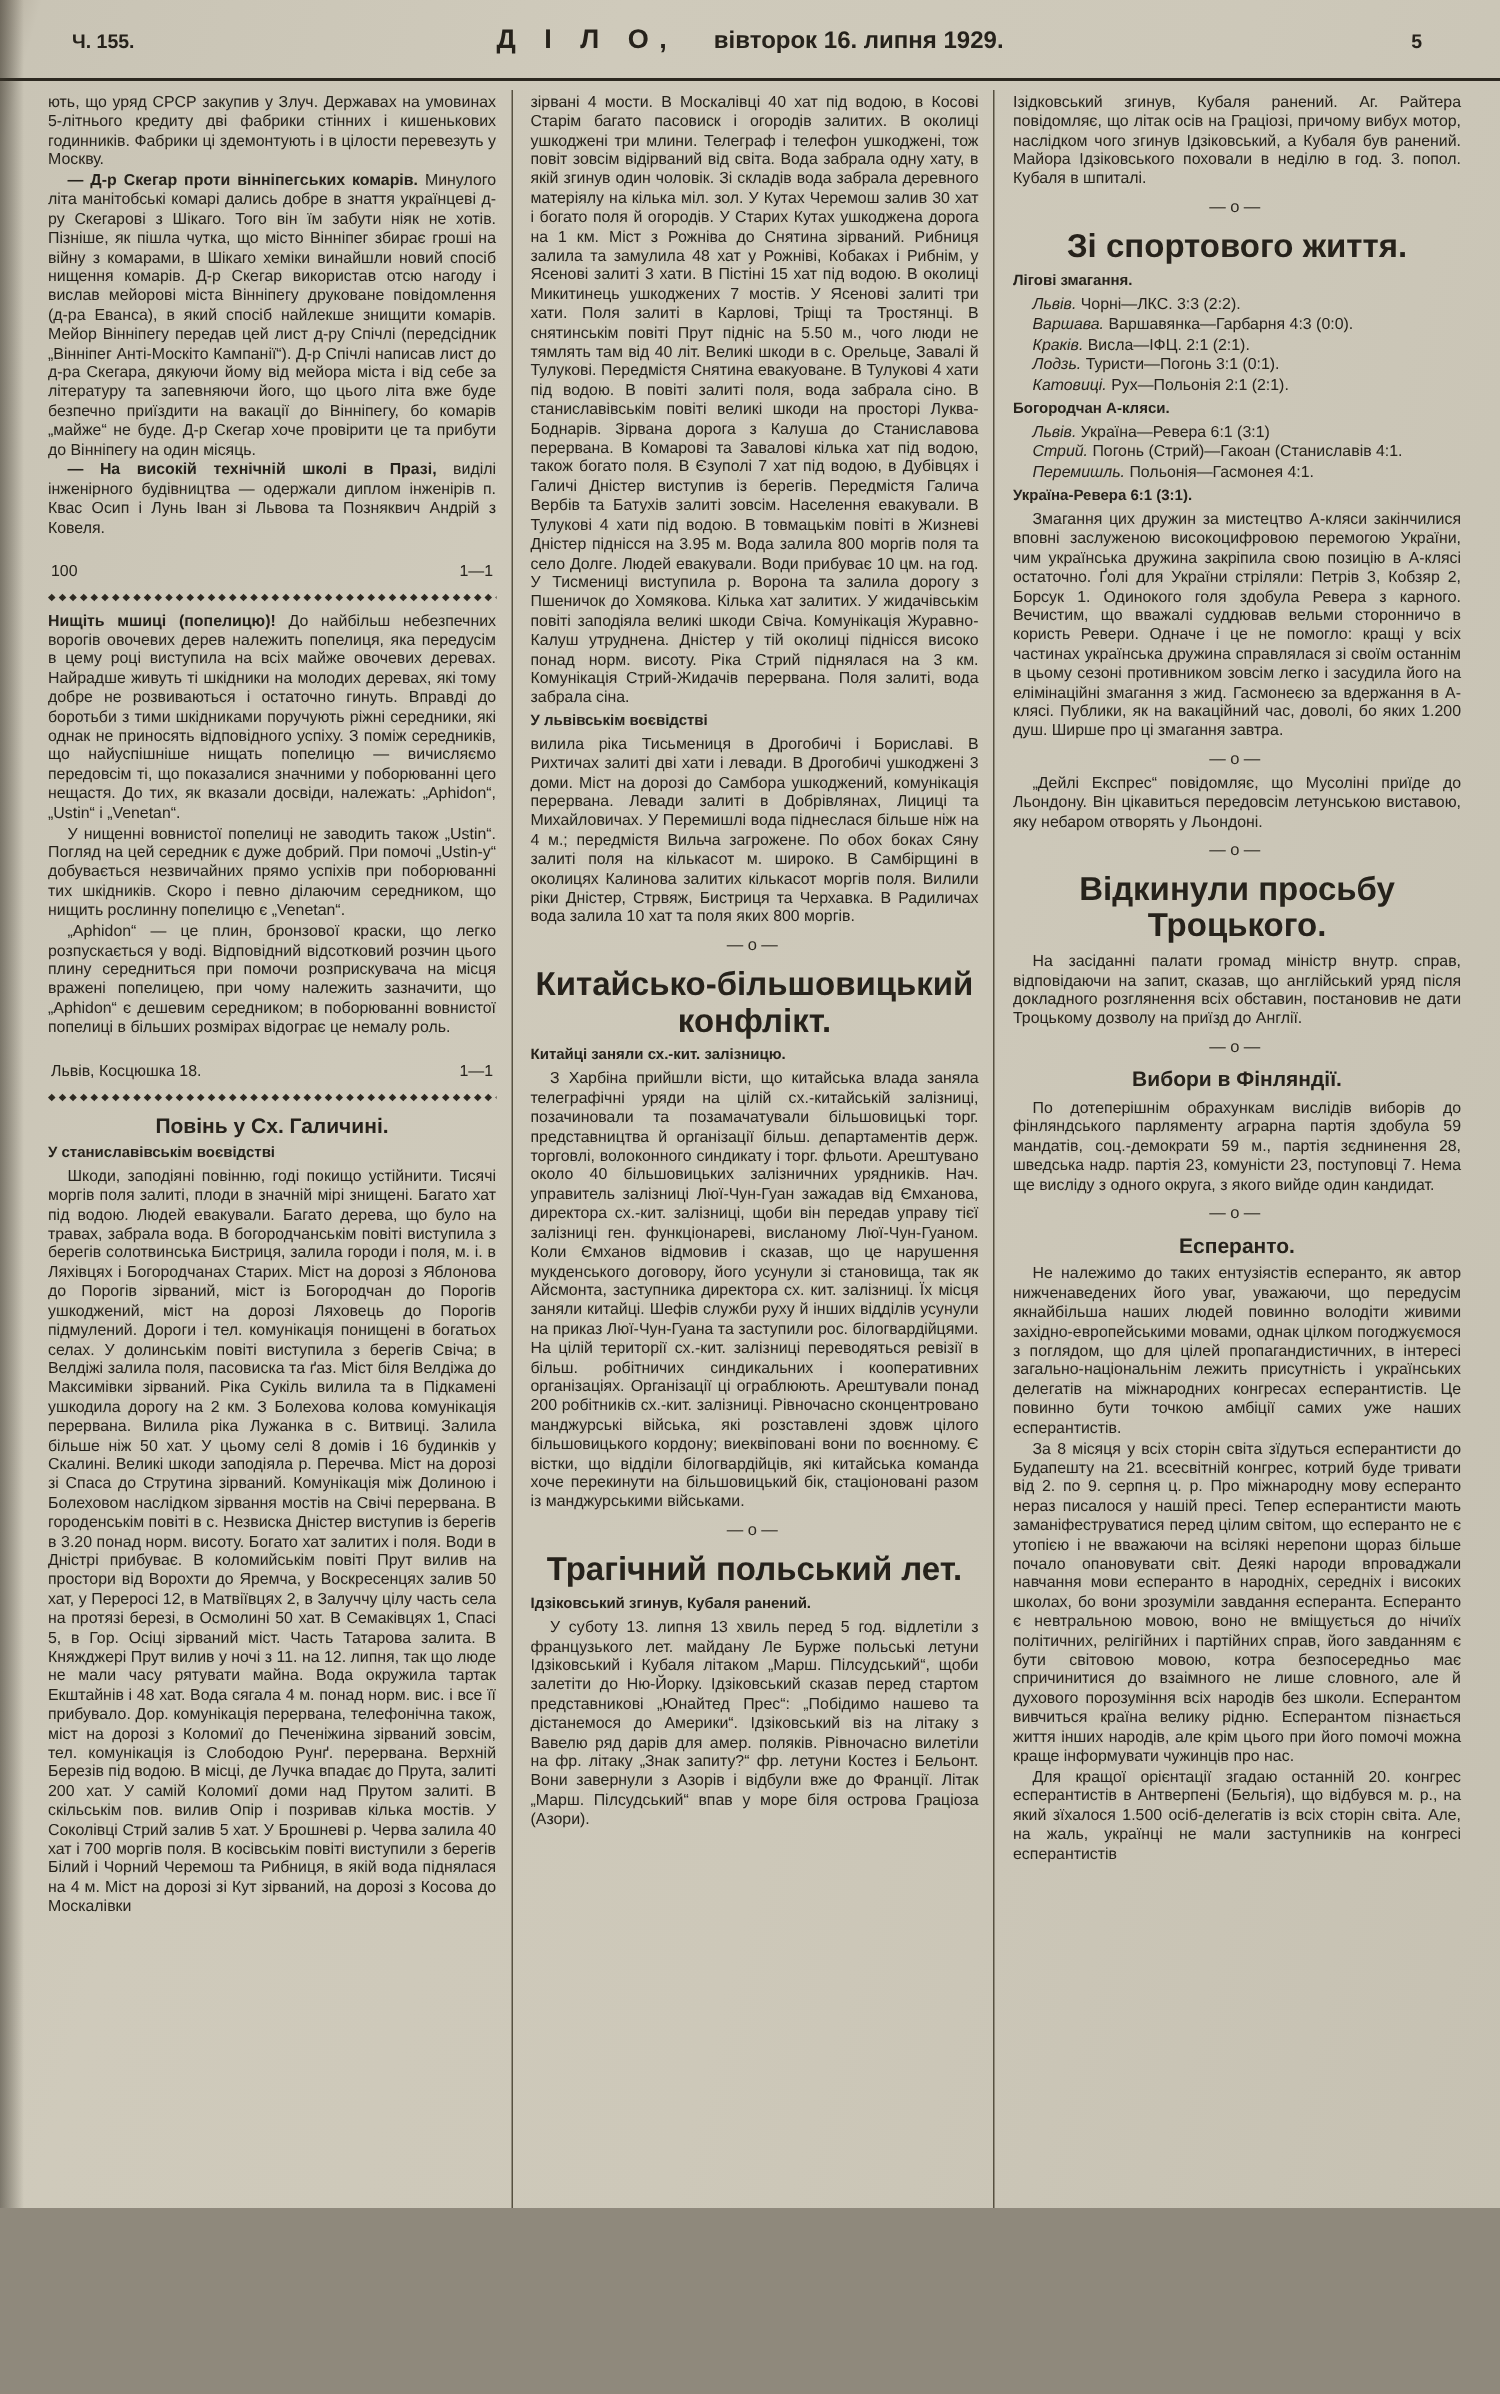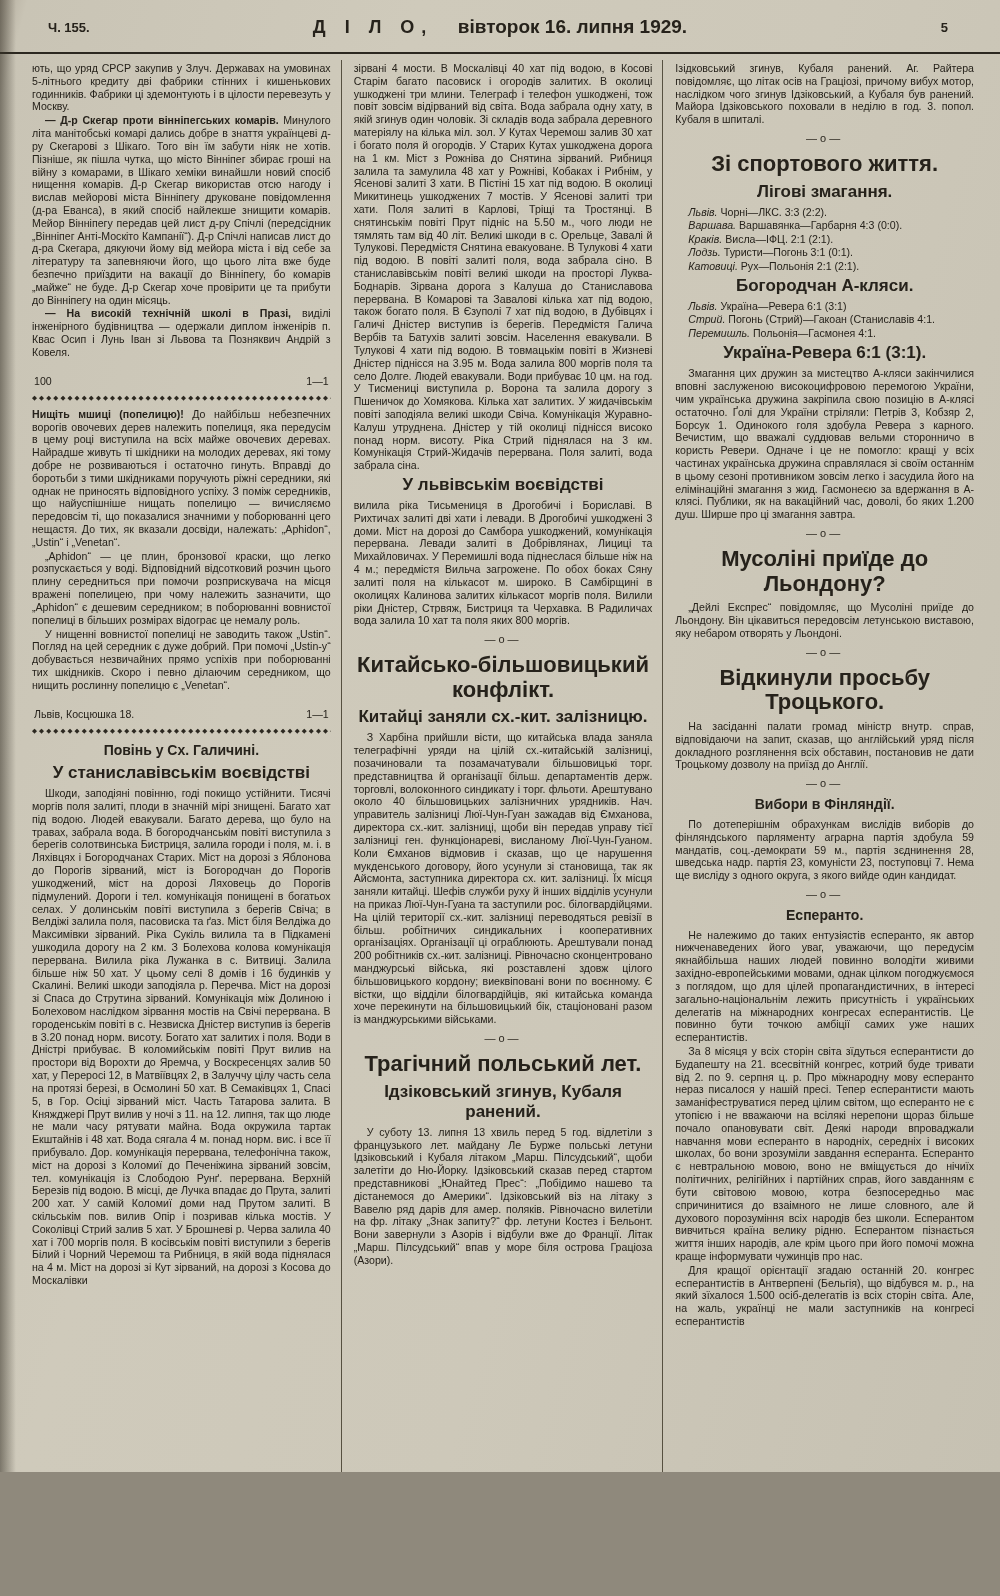--- a/index.html
+++ b/index.html
@@ -20,21 +20,21 @@
   }
   .masthead{
     position:relative;
     height:54px;
     padding:14px 46px 0 46px;
     border-bottom:2px solid #2c2820;
   }
   .masthead .issue{ position:absolute; left:48px; top:20px; font-weight:bold; font-size:13px; }
   .masthead .center{ position:absolute; left:50%; top:16px; transform:translateX(-50%); white-space:nowrap; }
   .masthead .title{ font-weight:bold; font-size:18px; letter-spacing:7px; }
-  .masthead .date{ font-weight:bold; font-size:19px; margin-left:20px; }
+  .masthead .date{ font-weight:bold; font-size:16px; margin-left:20px; }
   .masthead .pagenum{ position:absolute; right:52px; top:20px; font-weight:bold; font-size:13px; }
 
   .columns{
     display:flex;
     height:1538px;
     padding:6px 16px 0 20px;
   }
   .col{
     flex:1 1 0;
     padding:2px 10px 0 12px;
@@ -51,21 +51,21 @@
   .para.noindent{ text-indent:0; }
   .lead{ font-weight:bold; }
 
   .headline{
     font-size:22px; line-height:1.12; text-align:center; font-weight:700;
     margin:8px 2px 5px;
   }
   .headline.lg{ font-size:14px; }
 
   .subhead{
-    font-size:17px; text-align:center; font-weight:700;
+    font-size:10px; text-align:left; font-weight:700;
     margin:3px 0 4px;
   }
 
   .sep-o{
     text-align:center; font-size:11px; letter-spacing:3px;
     margin:6px 0 4px; color:#2c2820;
   }
   .ornament{
     white-space:nowrap; overflow:hidden;
     font-size:6.5px; letter-spacing:2.1px; text-align:center;
@@ -91,22 +91,22 @@
       <div class="col">
         <p class="para noindent">ють, що уряд СРСР закупив у Злуч. Державах на умовинах 5-літнього кредиту дві фабрики стінних і кишенькових годинників. Фабрики ці здемонтують і в цілости перевезуть у Москву.</p>
         <p class="para"><span class="lead">— Д-р Скегар проти вінніпегських комарів. </span>Минулого літа манітобські комарі дались добре в знаття українцеві д-ру Скегарові з Шікаго. Того він їм забути ніяк не хотів. Пізніше, як пішла чутка, що місто Вінніпег збирає гроші на війну з комарами, в Шікаго хеміки винайшли новий спосіб нищення комарів. Д-р Скегар використав отсю нагоду і вислав мейорові міста Вінніпегу друковане повідомлення (д-ра Еванса), в який спосіб найлекше знищити комарів. Мейор Вінніпегу передав цей лист д-ру Спічлі (передсідник „Вінніпег Анті-Москіто Кампанії“). Д-р Спічлі написав лист до д-ра Скегара, дякуючи йому від мейора міста і від себе за літературу та запевняючи його, що цього літа вже буде безпечно приїздити на вакації до Вінніпегу, бо комарів „майже“ не буде. Д-р Скегар хоче провірити це та прибути до Вінніпегу на один місяць.</p>
         <p class="para"><span class="lead">— На високій технічній школі в Празі, </span>виділі інженірного будівництва — одержали диплом інженірів п. Квас Осип і Лунь Іван зі Львова та Позняквич Андрій з Ковеля.</p>
         <div class="meta-line">
           <span>100</span>
           <span>1—1</span>
         </div>
         <div class="ornament">◆◆◆◆◆◆◆◆◆◆◆◆◆◆◆◆◆◆◆◆◆◆◆◆◆◆◆◆◆◆◆◆◆◆◆◆◆◆◆◆◆◆◆◆</div>
         <p class="para noindent"><span class="lead">Нищіть мшиці (попелицю)! </span>До найбільш небезпечних ворогів овочевих дерев належить попелиця, яка передусім в цему році виступила на всіх майже овочевих деревах. Найрадше живуть ті шкідники на молодих деревах, які тому добре не розвиваються і остаточно гинуть. Вправді до боротьби з тими шкідниками поручують ріжні середники, які однак не приносять відповідного успіху. З поміж середників, що найуспішніше нищать попелицю — вичисляємо передовсім ті, що показалися значними у поборюванні цего нещастя. До тих, як вказали досвіди, належать: „Aphidon“, „Ustin“ і „Venetan“.</p>
+        <p class="para">У нищенні вовнистої попелиці не заводить також „Ustin“. Погляд на цей середник є дуже добрий. При помочі „Ustin-у“ добувається незвичайних прямо успіхів при поборюванні тих шкідників. Скоро і певно ділаючим середником, що нищить рослинну попелицю є „Venetan“.</p>
         <p class="para">„Aphidon“ — це плин, бронзової краски, що легко розпускається у воді. Відповідний відсотковий розчин цього плину середниться при помочи розприскувача на місця вражені попелицею, при чому належить зазначити, що „Aphidon“ є дешевим середником; в поборюванні вовнистої попелиці в більших розмірах відограє це немалу роль.</p>
-        <p class="para">У нищенні вовнистої попелиці не заводить також „Ustin“. Погляд на цей середник є дуже добрий. При помочі „Ustin-у“ добувається незвичайних прямо успіхів при поборюванні тих шкідників. Скоро і певно ділаючим середником, що нищить рослинну попелицю є „Venetan“.</p>
         <div class="meta-line">
           <span>Львів, Косцюшка 18.</span>
           <span>1—1</span>
         </div>
         <div class="ornament">◆◆◆◆◆◆◆◆◆◆◆◆◆◆◆◆◆◆◆◆◆◆◆◆◆◆◆◆◆◆◆◆◆◆◆◆◆◆◆◆◆◆◆◆</div>
         <h2 class="headline lg">Повінь у Сх. Галичині.</h2>
         <h3 class="subhead">У станиславівськім воєвідстві</h3>
         <p class="para">Шкоди, заподіяні повінню, годі покищо устійнити. Тисячі моргів поля залиті, плоди в значній мірі знищені. Багато хат під водою. Людей евакували. Багато дерева, що було на травах, забрала вода. В богородчанськім повіті виступила з берегів солотвинська Бистриця, залила городи і поля, м. і. в Ляхівцях і Богородчанах Старих. Міст на дорозі з Яблонова до Порогів зірваний, міст із Богородчан до Порогів ушкоджений, міст на дорозі Ляховець до Порогів підмулений. Дороги і тел. комунікація понищені в богатьох селах. У долинськім повіті виступила з берегів Свіча; в Велдіжі залила поля, пасовиска та ґаз. Міст біля Велдіжа до Максимівки зірваний. Ріка Сукіль вилила та в Підкамені ушкодила дорогу на 2 км. З Болехова колова комунікація перервана. Вилила ріка Лужанка в с. Витвиці. Залила більше ніж 50 хат. У цьому селі 8 домів і 16 будинків у Скалині. Великі шкоди заподіяла р. Перечва. Міст на дорозі зі Спаса до Струтина зірваний. Комунікація між Долиною і Болеховом наслідком зірвання мостів на Свічі перервана. В городенськім повіті в с. Незвиска Дністер виступив із берегів в 3.20 понад норм. висоту. Богато хат залитих і поля. Води в Дністрі прибуває. В коломийськім повіті Прут вилив на простори від Ворохти до Яремча, у Воскресенцях залив 50 хат, у Переросі 12, в Матвіївцях 2, в Залуччу цілу часть села на протязі березі, в Осмолині 50 хат. В Семаківцях 1, Спасі 5, в Гор. Осіці зірваний міст. Часть Татарова залита. В Княжджері Прут вилив у ночі з 11. на 12. липня, так що люде не мали часу рятувати майна. Вода окружила тартак Екштайнів і 48 хат. Вода сягала 4 м. понад норм. вис. і все її прибувало. Дор. комунікація перервана, телефонічна також, міст на дорозі з Коломиї до Печеніжина зірваний зовсім, тел. комунікація із Слободою Рунґ. перервана. Верхній Березів під водою. В місці, де Лучка впадає до Прута, залиті 200 хат. У самій Коломиї доми над Прутом залиті. В скільськім пов. вилив Опір і позривав кілька мостів. У Соколівці Стрий залив 5 хат. У Брошневі р. Черва залила 40 хат і 700 моргів поля. В косівськім повіті виступили з берегів Білий і Чорний Черемош та Рибниця, в якій вода піднялася на 4 м. Міст на дорозі зі Кут зірваний, на дорозі з Косова до Москалівки</p>
       </div>
       <div class="col">
@@ -132,21 +132,20 @@
         <p class="result"><span class="place">Краків. </span>Висла—ІФЦ. 2:1 (2:1).</p>
         <p class="result"><span class="place">Лодзь. </span>Туристи—Погонь 3:1 (0:1).</p>
         <p class="result"><span class="place">Катовиці. </span>Рух—Польонія 2:1 (2:1).</p>
         <h3 class="subhead">Богородчан А-кляси.</h3>
         <p class="result"><span class="place">Львів. </span>Україна—Ревера 6:1 (3:1)</p>
         <p class="result"><span class="place">Стрий. </span>Погонь (Стрий)—Гакоан (Станиславів 4:1.</p>
         <p class="result"><span class="place">Перемишль. </span>Польонія—Гасмонея 4:1.</p>
         <h3 class="subhead">Україна-Ревера 6:1 (3:1).</h3>
         <p class="para">Змагання цих дружин за мистецтво А-кляси закінчилися вповні заслуженою високоцифровою перемогою України, чим українська дружина закріпила свою позицію в А-клясі остаточно. Ґолі для України стріляли: Петрів 3, Кобзяр 2, Борсук 1. Одинокого голя здобула Ревера з карного. Вечистим, що вважалі суддював вельми сторонничо в користь Ревери. Одначе і це не помогло: кращі у всіх частинах українська дружина справлялася зі своїм останнім в цьому сезоні противником зовсім легко і засудила його на елімінаційні змагання з жид. Гасмонеєю за вдержання в А-клясі. Публики, як на вакаційний час, доволі, бо яких 1.200 душ. Ширше про ці змагання завтра.</p>
         <div class="sep-o">—о—</div>
-        <h2 class="headline">Мусоліні приїде до Льондону?</h2>
         <p class="para">„Дейлі Експрес“ повідомляє, що Мусоліні приїде до Льондону. Він цікавиться передовсім летунською виставою, яку небаром отворять у Льондоні.</p>
         <div class="sep-o">—о—</div>
         <h2 class="headline">Відкинули просьбу Троцького.</h2>
         <p class="para">На засіданні палати громад міністр внутр. справ, відповідаючи на запит, сказав, що англійський уряд після докладного розглянення всіх обставин, постановив не дати Троцькому дозволу на приїзд до Англії.</p>
         <div class="sep-o">—о—</div>
         <h2 class="headline lg">Вибори в Фінляндії.</h2>
         <p class="para">По дотеперішнім обрахункам вислідів виборів до фінляндського парляменту аграрна партія здобула 59 мандатів, соц.-демократи 59 м., партія зєднинення 28, шведська надр. партія 23, комуністи 23, поступовці 7. Нема ще висліду з одного округа, з якого вийде один кандидат.</p>
         <div class="sep-o">—о—</div>
         <h2 class="headline lg">Есперанто.</h2>
         <p class="para">Не належимо до таких ентузіястів есперанто, як автор нижченаведених його уваг, уважаючи, що передусім якнайбільша наших людей повинно володіти живими західно-европейськими мовами, однак цілком погоджуємося з поглядом, що для цілей пропагандистичних, в інтересі загально-національнім лежить присутність і українських делегатів на міжнародних конгресах есперантистів. Це повинно бути точкою амбіції самих уже наших есперантистів.</p>

